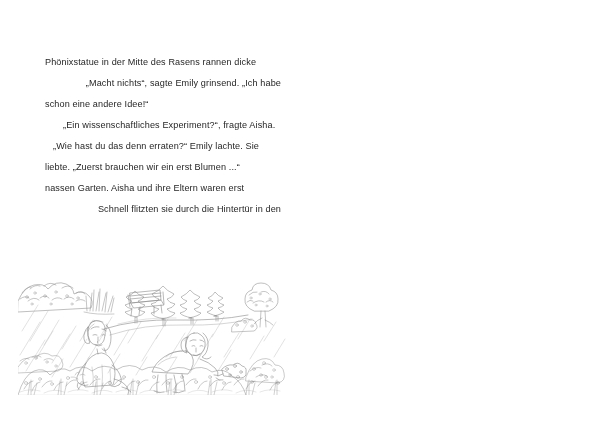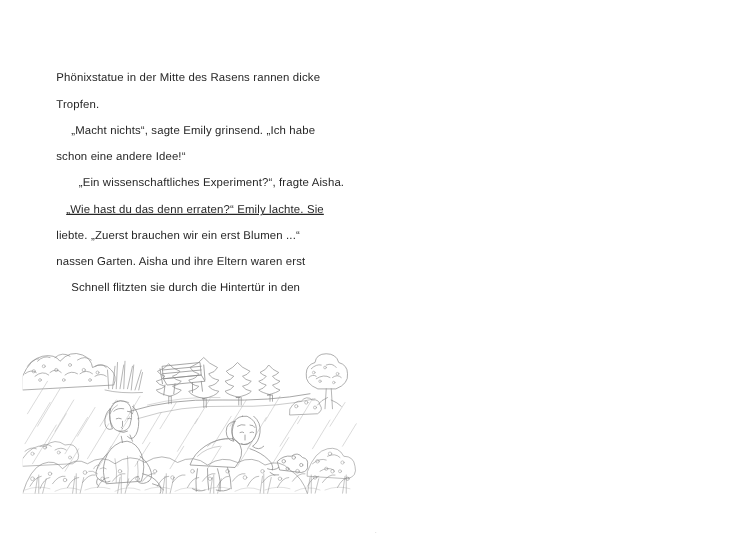--- a/index.html
+++ b/index.html
@@ -30,41 +30,40 @@
   .textblock{
     position:absolute;
     font-size:9.1px;
     line-height:21px;
     letter-spacing:.12px;
     color:#262626;
     white-space:nowrap;
   }
   .tb-left{left:45px;top:52px;width:236px;}
   .line{height:21px;display:block;}
-  .ind1{padding-left:12px;}
+  .ind1{padding-left:12px;text-align:right;}
   .ind2{padding-left:18px;}
-  .ind3{padding-left:8px;text-decoration:underline;}
+  .ind3{padding-left:8px;}
 
   
   .illo{
     position:absolute;left:18px;top:271px;width:268px;height:124px;
     overflow:hidden;
   }
   .illo svg{display:block;width:268px;height:124px;}
 </style>
 </head>
 <body>
 
 <div id="spread">
 
   <div class="page page-left">
 
     <div class="textblock tb-left">
       <span class="line">Phönixstatue in der Mitte des Rasens rannen dicke</span>
-      <span class="line">Tropfen.</span>
       <span class="line ind1">„Macht nichts“, sagte Emily grinsend. „Ich habe</span>
       <span class="line">schon eine andere Idee!“</span>
       <span class="line ind2">„Ein wissenschaftliches Experiment?“, fragte Aisha.</span>
       <span class="line ind3">„Wie hast du das denn erraten?“ Emily lachte. Sie</span>
       <span class="line">liebte. „Zuerst brauchen wir ein erst Blumen ...“</span>
       <span class="line">nassen Garten. Aisha und ihre Eltern waren erst</span>
       <span class="line ind1">Schnell flitzten sie durch die Hintertür in den</span>
     </div>
 
     <div class="illo">

